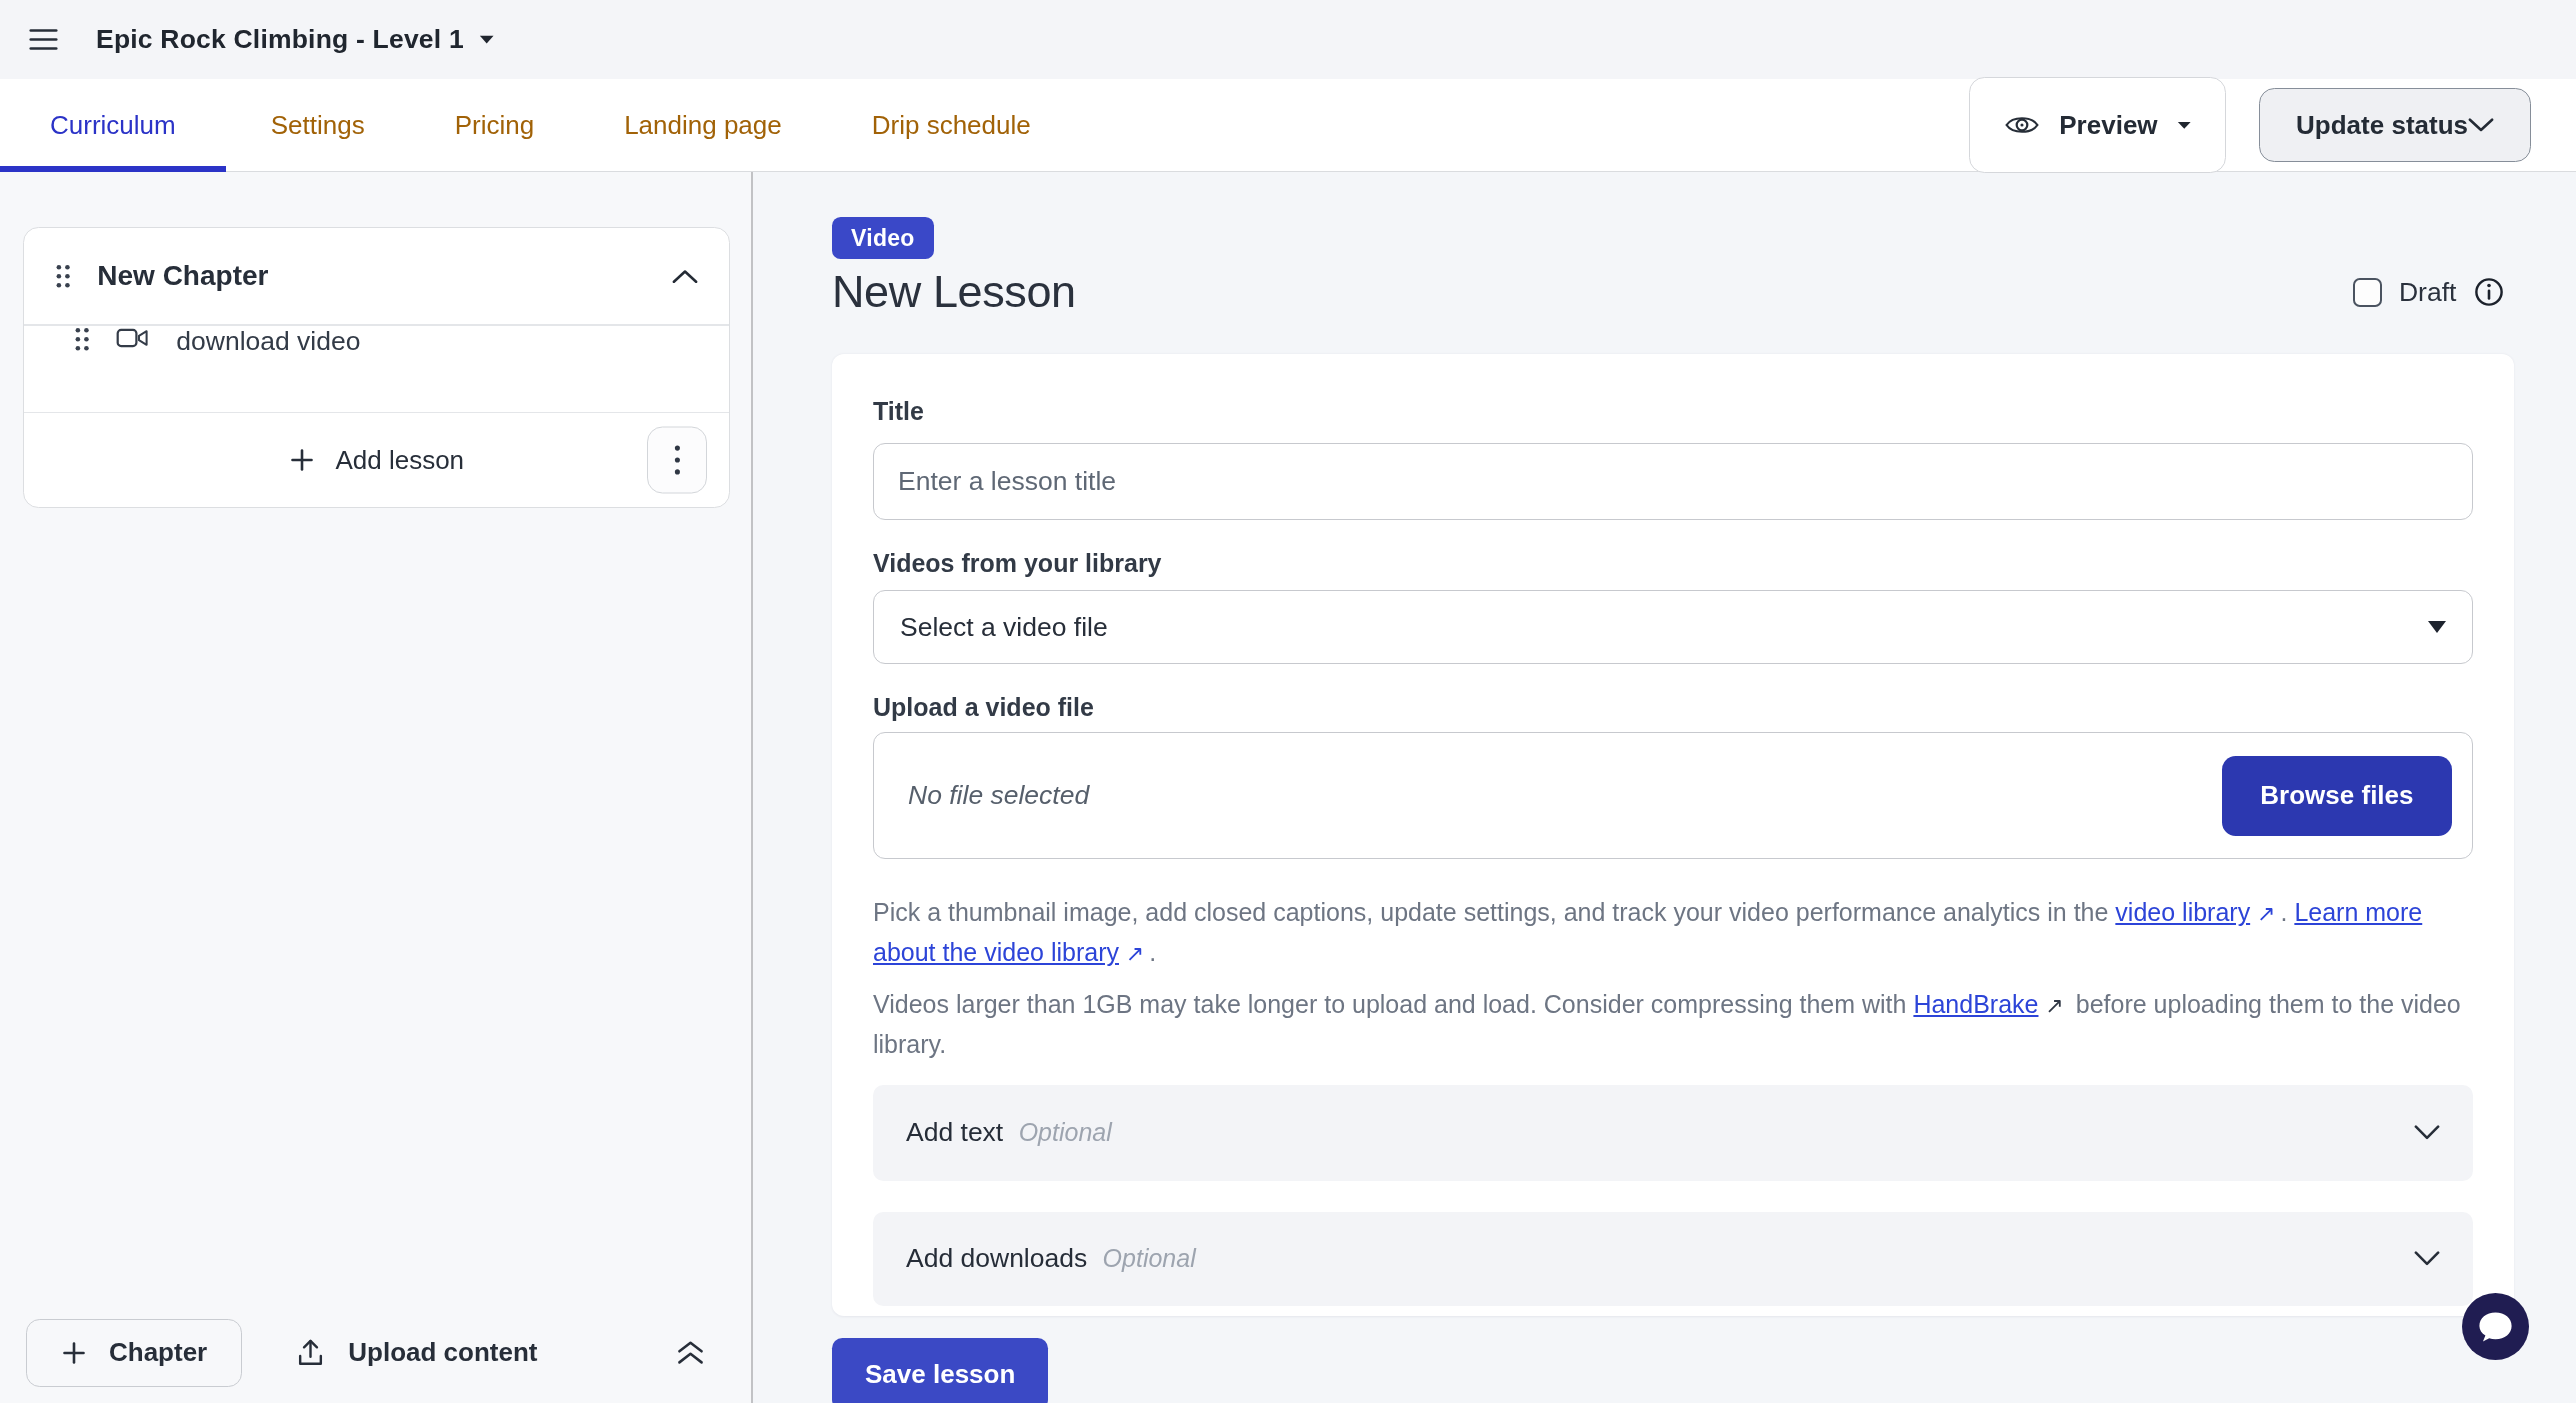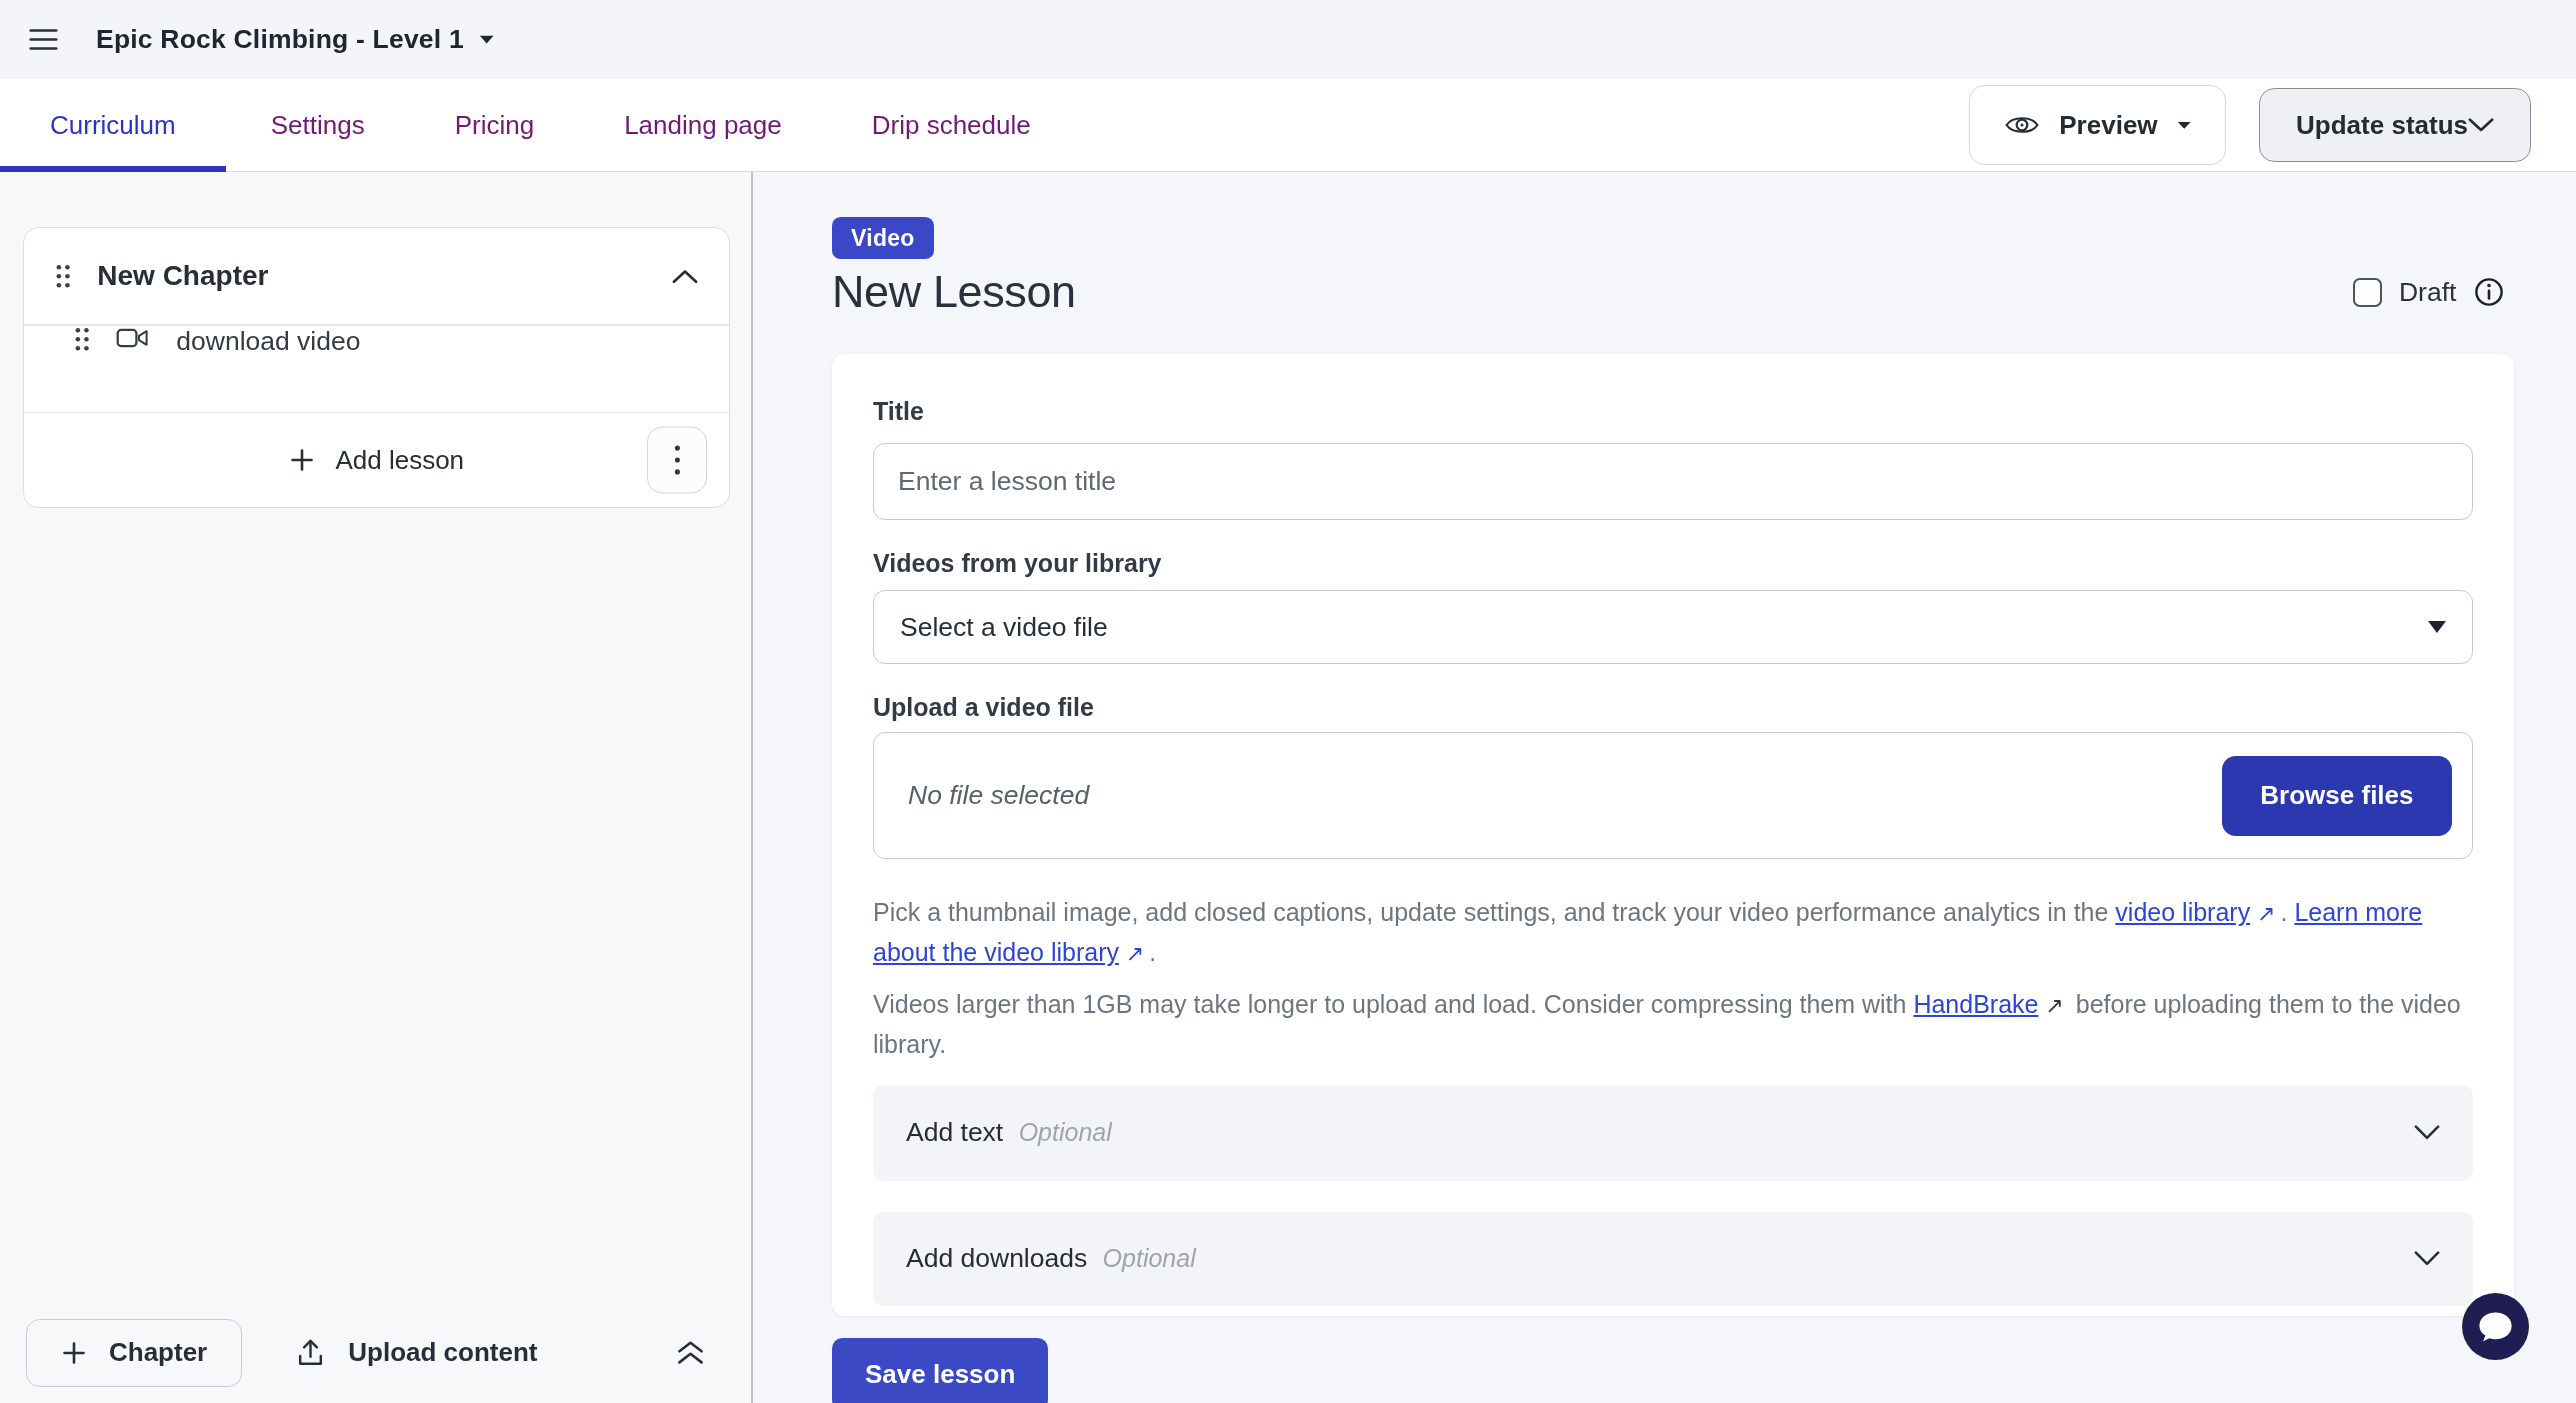--- a/index.html
+++ b/index.html
@@ -12,27 +12,27 @@
 
   
   .topbar{height:79px;flex:0 0 auto;background:#f4f5f8;display:flex;align-items:center;padding:0 29px;}
   .hamburger{margin-right:38px;display:flex;cursor:pointer;}
   .course-switcher{display:flex;align-items:center;gap:15.4px;cursor:pointer;}
   .course-title{font-size:26.5px;font-weight:600;color:#20262f;letter-spacing:0.2px;}
 
   
   .tabbar{height:92px;flex:0 0 auto;background:#fff;border-bottom:1.7px solid #dadcdf;display:flex;align-items:stretch;}
   .tabs{display:flex;}
-  .tab{position:relative;display:flex;align-items:center;padding:0 45px;font-size:26px;color:#701a75;cursor:pointer;white-space:nowrap;}
+  .tab{position:relative;display:flex;align-items:center;padding:0 45px;font-size:26px;color:#a16207;cursor:pointer;white-space:nowrap;}
   .tab:first-child{padding:0 50px;}
   .tab.active{color:#2b33c7;}
   .tab.active::after{content:"";position:absolute;left:0;right:0;bottom:-1.7px;height:6.8px;background:#2b33c7;}
   .tabbar-actions{margin-left:auto;display:flex;align-items:center;gap:33px;padding-right:45px;}
   .btn{display:flex;align-items:center;border-radius:15.4px;font-size:26px;font-weight:600;color:#242b35;cursor:pointer;box-sizing:border-box;}
-  .btn-preview{height:80px;padding:0 34px;background:#fff;border:1.7px solid #d5d7db;gap:19px;}
+  .btn-preview{height:96px;padding:0 34px;background:#fff;border:1.7px solid #d5d7db;gap:19px;}
   .btn-status{height:74px;padding:0 36px;background:#eff0f3;border:1.7px solid #868e99;}
 
   
   .content{flex:1;display:flex;min-height:0;}
   .sidebar{width:753px;flex:0 0 auto;background:#f7f8fa;border-right:2.6px solid #c1c2c5;position:relative;box-sizing:border-box;}
 
   .chapter-card{position:absolute;left:23px;top:55px;width:707px;background:#fff;border:1.7px solid #dcdee1;border-radius:15.4px;box-sizing:border-box;}
   .chapter-header{height:96px;display:flex;align-items:center;padding:0 31px;gap:26px;}
   .chapter-title{font-size:28px;font-weight:700;color:#272e39;}
   .chapter-collapse{margin-left:auto;cursor:pointer;display:flex;}

